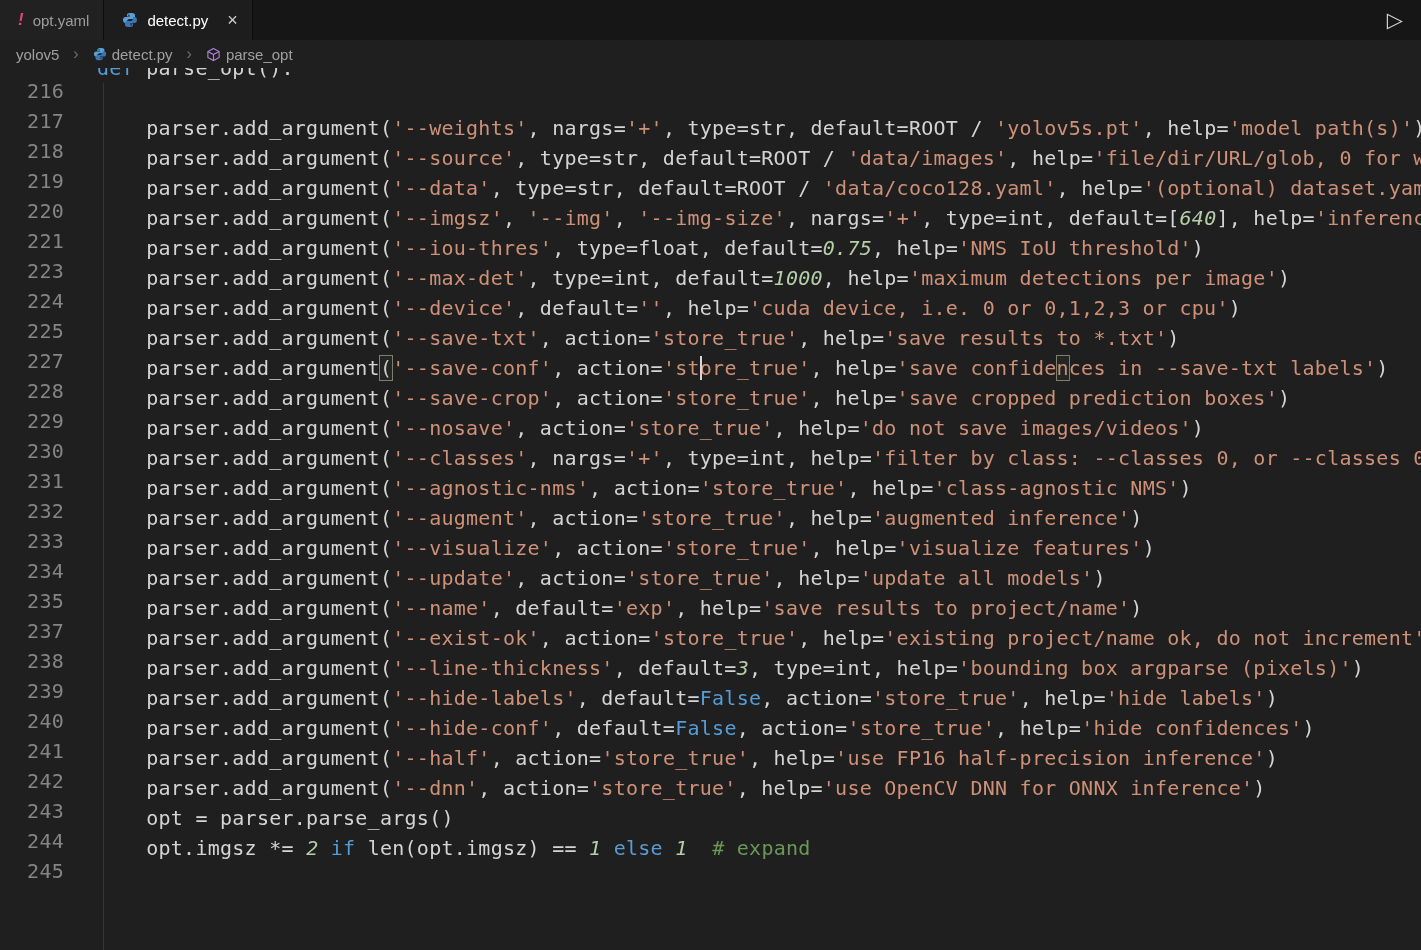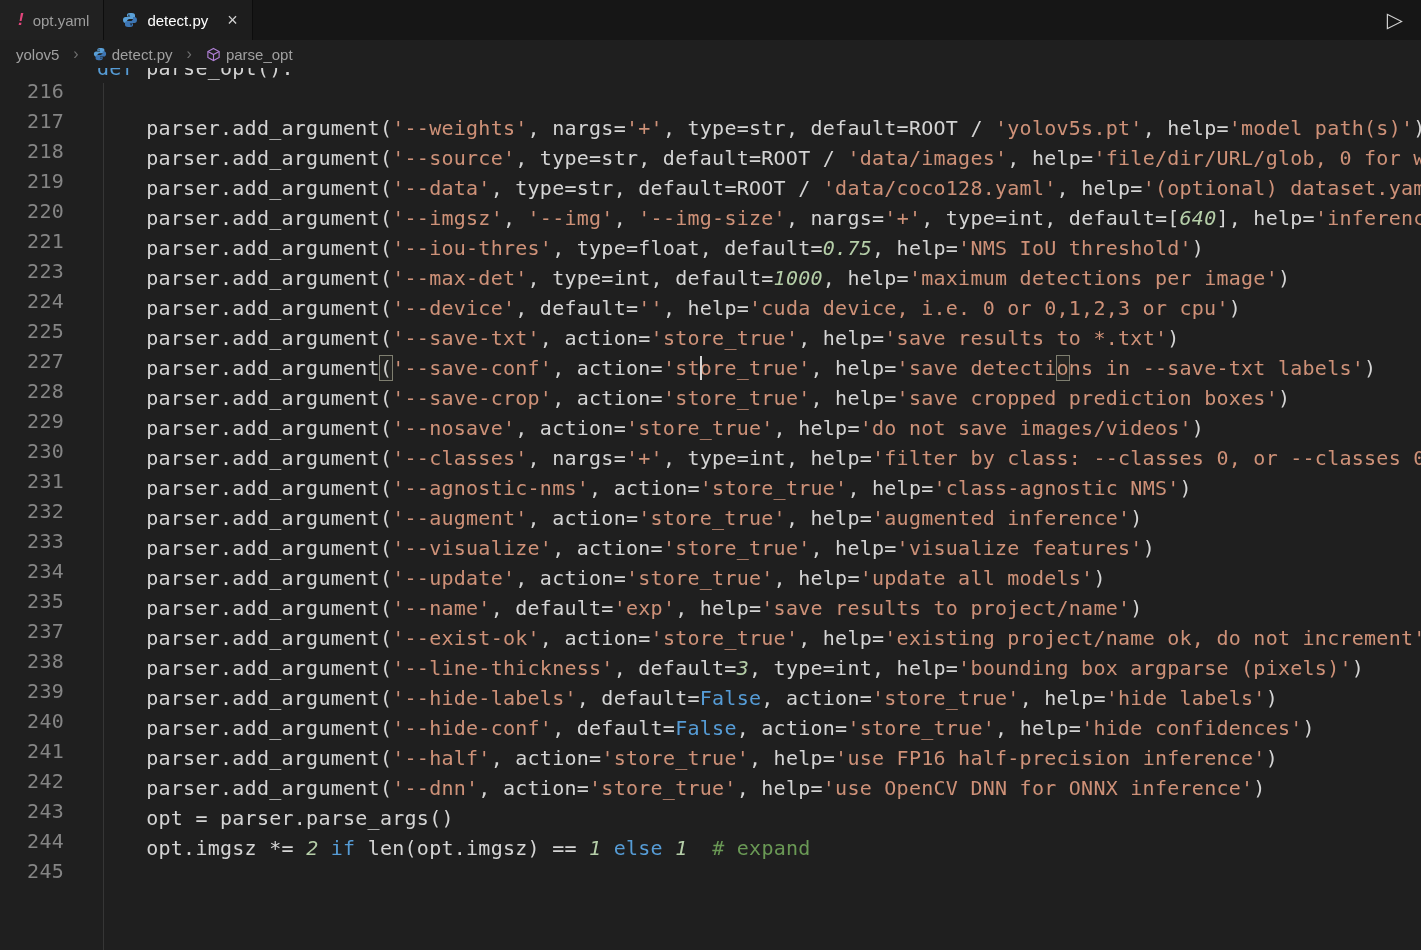--- a/index.html
+++ b/index.html
@@ -133,21 +133,21 @@
         <div class="line"><span class="ln">216</span><span class="codetext"><span class="tk-k">def</span><span class="tk-p"> parse_opt():</span></span></div>
         <div class="line"><span class="ln">217</span></div>
         <div class="line"><span class="ln">218</span><span class="codetext"><span class="tk-p">    parser.add_argument(</span><span class="tk-s">'--weights'</span><span class="tk-p">, nargs=</span><span class="tk-s">'+'</span><span class="tk-p">, type=str, default=ROOT / </span><span class="tk-s">'yolov5s.pt'</span><span class="tk-p">, help=</span><span class="tk-s">'model path(s)'</span><span class="tk-p">)</span></span></div>
         <div class="line"><span class="ln">219</span><span class="codetext"><span class="tk-p">    parser.add_argument(</span><span class="tk-s">'--source'</span><span class="tk-p">, type=str, default=ROOT / </span><span class="tk-s">'data/images'</span><span class="tk-p">, help=</span><span class="tk-s">'file/dir/URL/glob, 0 for webcam'</span></span></div>
         <div class="line"><span class="ln">220</span><span class="codetext"><span class="tk-p">    parser.add_argument(</span><span class="tk-s">'--data'</span><span class="tk-p">, type=str, default=ROOT / </span><span class="tk-s">'data/coco128.yaml'</span><span class="tk-p">, help=</span><span class="tk-s">'(optional) dataset.yaml path'</span></span></div>
         <div class="line"><span class="ln">221</span><span class="codetext"><span class="tk-p">    parser.add_argument(</span><span class="tk-s">'--imgsz'</span><span class="tk-p">, </span><span class="tk-s">'--img'</span><span class="tk-p">, </span><span class="tk-s">'--img-size'</span><span class="tk-p">, nargs=</span><span class="tk-s">'+'</span><span class="tk-p">, type=int, default=[</span><span class="tk-n">640</span><span class="tk-p">], help=</span><span class="tk-s">'inference size h,w'</span></span></div>
         <div class="line"><span class="ln">223</span><span class="codetext"><span class="tk-p">    parser.add_argument(</span><span class="tk-s">'--iou-thres'</span><span class="tk-p">, type=float, default=</span><span class="tk-n">0.75</span><span class="tk-p">, help=</span><span class="tk-s">'NMS IoU threshold'</span><span class="tk-p">)</span></span></div>
         <div class="line"><span class="ln">224</span><span class="codetext"><span class="tk-p">    parser.add_argument(</span><span class="tk-s">'--max-det'</span><span class="tk-p">, type=int, default=</span><span class="tk-n">1000</span><span class="tk-p">, help=</span><span class="tk-s">'maximum detections per image'</span><span class="tk-p">)</span></span></div>
         <div class="line"><span class="ln">225</span><span class="codetext"><span class="tk-p">    parser.add_argument(</span><span class="tk-s">'--device'</span><span class="tk-p">, default=</span><span class="tk-s">''</span><span class="tk-p">, help=</span><span class="tk-s">'cuda device, i.e. 0 or 0,1,2,3 or cpu'</span><span class="tk-p">)</span></span></div>
         <div class="line"><span class="ln">227</span><span class="codetext"><span class="tk-p">    parser.add_argument(</span><span class="tk-s">'--save-txt'</span><span class="tk-p">, action=</span><span class="tk-s">'store_true'</span><span class="tk-p">, help=</span><span class="tk-s">'save results to *.txt'</span><span class="tk-p">)</span></span></div>
-        <div class="line"><span class="ln">228</span><span class="codetext"><span class="tk-p">    parser.add_argument(</span><span class="tk-s">'--save-conf'</span><span class="tk-p">, action=</span><span class="tk-s">'store_true'</span><span class="tk-p">, help=</span><span class="tk-s">'save detections in --save-txt labels'</span><span class="tk-p">)</span></span></div>
+        <div class="line"><span class="ln">228</span><span class="codetext"><span class="tk-p">    parser.add_argument(</span><span class="tk-s">'--save-conf'</span><span class="tk-p">, action=</span><span class="tk-s">'store_true'</span><span class="tk-p">, help=</span><span class="tk-s">'save confidences in --save-txt labels'</span><span class="tk-p">)</span></span></div>
         <div class="line"><span class="ln">229</span><span class="codetext"><span class="tk-p">    parser.add_argument(</span><span class="tk-s">'--save-crop'</span><span class="tk-p">, action=</span><span class="tk-s">'store_true'</span><span class="tk-p">, help=</span><span class="tk-s">'save cropped prediction boxes'</span><span class="tk-p">)</span></span></div>
         <div class="line"><span class="ln">230</span><span class="codetext"><span class="tk-p">    parser.add_argument(</span><span class="tk-s">'--nosave'</span><span class="tk-p">, action=</span><span class="tk-s">'store_true'</span><span class="tk-p">, help=</span><span class="tk-s">'do not save images/videos'</span><span class="tk-p">)</span></span></div>
         <div class="line"><span class="ln">231</span><span class="codetext"><span class="tk-p">    parser.add_argument(</span><span class="tk-s">'--classes'</span><span class="tk-p">, nargs=</span><span class="tk-s">'+'</span><span class="tk-p">, type=int, help=</span><span class="tk-s">'filter by class: --classes 0, or --classes 0 2 3'</span></span></div>
         <div class="line"><span class="ln">232</span><span class="codetext"><span class="tk-p">    parser.add_argument(</span><span class="tk-s">'--agnostic-nms'</span><span class="tk-p">, action=</span><span class="tk-s">'store_true'</span><span class="tk-p">, help=</span><span class="tk-s">'class-agnostic NMS'</span><span class="tk-p">)</span></span></div>
         <div class="line"><span class="ln">233</span><span class="codetext"><span class="tk-p">    parser.add_argument(</span><span class="tk-s">'--augment'</span><span class="tk-p">, action=</span><span class="tk-s">'store_true'</span><span class="tk-p">, help=</span><span class="tk-s">'augmented inference'</span><span class="tk-p">)</span></span></div>
         <div class="line"><span class="ln">234</span><span class="codetext"><span class="tk-p">    parser.add_argument(</span><span class="tk-s">'--visualize'</span><span class="tk-p">, action=</span><span class="tk-s">'store_true'</span><span class="tk-p">, help=</span><span class="tk-s">'visualize features'</span><span class="tk-p">)</span></span></div>
         <div class="line"><span class="ln">235</span><span class="codetext"><span class="tk-p">    parser.add_argument(</span><span class="tk-s">'--update'</span><span class="tk-p">, action=</span><span class="tk-s">'store_true'</span><span class="tk-p">, help=</span><span class="tk-s">'update all models'</span><span class="tk-p">)</span></span></div>
         <div class="line"><span class="ln">237</span><span class="codetext"><span class="tk-p">    parser.add_argument(</span><span class="tk-s">'--name'</span><span class="tk-p">, default=</span><span class="tk-s">'exp'</span><span class="tk-p">, help=</span><span class="tk-s">'save results to project/name'</span><span class="tk-p">)</span></span></div>
         <div class="line"><span class="ln">238</span><span class="codetext"><span class="tk-p">    parser.add_argument(</span><span class="tk-s">'--exist-ok'</span><span class="tk-p">, action=</span><span class="tk-s">'store_true'</span><span class="tk-p">, help=</span><span class="tk-s">'existing project/name ok, do not increment'</span></span></div>
         <div class="line"><span class="ln">239</span><span class="codetext"><span class="tk-p">    parser.add_argument(</span><span class="tk-s">'--line-thickness'</span><span class="tk-p">, default=</span><span class="tk-n">3</span><span class="tk-p">, type=int, help=</span><span class="tk-s">'bounding box argparse (pixels)'</span><span class="tk-p">)</span></span></div>

